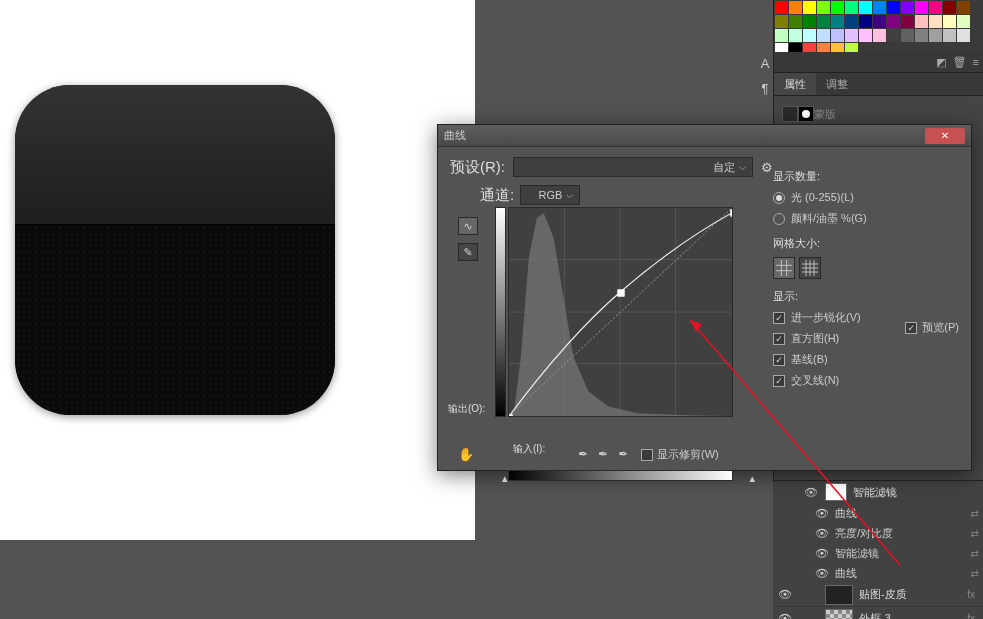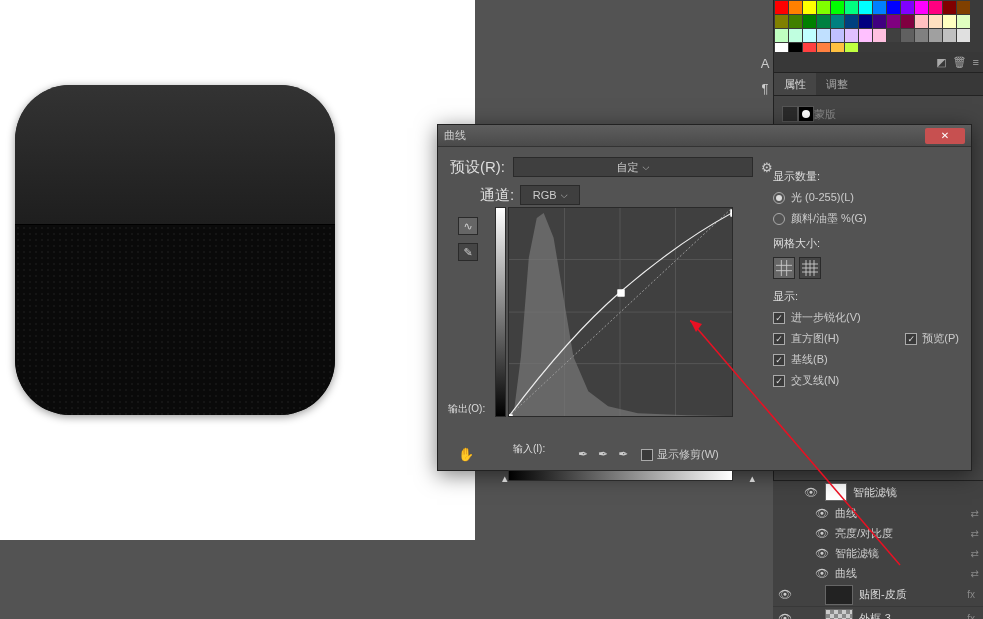--- a/index.html
+++ b/index.html
@@ -12,21 +12,21 @@
 #app-icon-bottom{position:absolute;left:0;top:140px;right:0;bottom:0;background:#0a0a0a;background-image:radial-gradient(circle,#151515 1px,transparent 1px);background-size:6px 6px}
 
 
 #dlg{position:absolute;left:437px;top:124px;width:535px;height:347px;background:#535353;border:1px solid #222;box-shadow:0 4px 20px rgba(0,0,0,.5)}
 #dlg-title{height:22px;background:linear-gradient(#5e5e5e,#4a4a4a);border-bottom:1px solid #333;padding:0 6px;display:flex;align-items:center;justify-content:space-between}
 #dlg-title span{color:#ccc;font-size:11px}
 #dlg-close{width:40px;height:16px;background:#c75050;border-radius:2px;display:flex;align-items:center;justify-content:center;color:#fff;font-size:10px;cursor:pointer}
 #dlg-body{position:relative;padding:10px 12px;height:calc(100% - 22px)}
 .lbl{color:#ddd;font-size:15px}
 select,.dropdown{background:#3f3f3f;border:1px solid #2a2a2a;color:#ddd;height:20px;padding:0 6px;font-size:11px;appearance:none;position:relative}
-.dropdown{display:flex;align-items:center;justify-content:center;cursor:pointer}
+.dropdown{display:flex;align-items:center;justify-content:flex-end;cursor:pointer}
 .dropdown::after{content:"⌵";color:#aaa;font-size:9px;margin-left:4px}
 
 
 #preset-row{display:flex;align-items:center;gap:8px}
 #preset-dd{width:240px}
 #gear{color:#ccc;cursor:pointer;font-size:13px}
 #channel-row{margin-top:8px;margin-left:30px;display:flex;align-items:center;gap:6px}
 #channel-dd{width:60px}
 #curve-tools{position:absolute;left:20px;top:70px;display:flex;flex-direction:column;gap:8px}
 #curve-tools div{width:20px;height:18px;background:#454545;border:1px solid #2a2a2a;display:flex;align-items:center;justify-content:center;cursor:pointer;font-size:11px}
@@ -60,21 +60,21 @@
 #grid-btns{display:flex;gap:4px;margin-bottom:8px}
 .grid-btn{width:22px;height:22px;border:1px solid #2a2a2a;background:#454545;cursor:pointer;padding:2px}
 .grid-btn.act{background:#666}
 .grid-btn svg{width:100%;height:100%}
 .grid-btn line{stroke:#ccc;stroke-width:1}
 
 
 #btn-col{position:absolute;right:12px;top:12px;width:68px;display:flex;flex-direction:column;gap:6px}
 .dlg-btn{height:22px;border:1px solid #2a2a2a;background:#5a5a5a;border-radius:11px;display:flex;align-items:center;justify-content:center;color:#ddd;cursor:pointer;font-size:11px}
 .dlg-btn.disabled{color:#777;cursor:default}
-#preview-ck{position:absolute;right:12px;top:184px;display:flex;align-items:center;gap:5px}
+#preview-ck{position:absolute;right:12px;top:173px;display:flex;align-items:center;gap:5px}
 
 
 #panels{position:absolute;right:0;top:0;width:210px;height:619px;background:#454545;border-left:1px solid #222}
 #swatches{height:52px;background:#3a3a3a;padding:1px;display:flex;flex-wrap:wrap;gap:1px;align-content:flex-start;overflow:hidden}
 .sw{width:13px;height:13px;cursor:pointer}
 #swatch-bar{height:20px;background:#383838;display:flex;align-items:center;justify-content:flex-end;padding:0 4px;gap:6px}
 #swatch-bar span{color:#aaa;cursor:pointer;font-size:11px}
 
 #prop-tabs{height:24px;background:#383838;display:flex;align-items:center;border-top:1px solid #222;border-bottom:1px solid #222}
 .ptab{padding:0 10px;height:100%;display:flex;align-items:center;color:#aaa;cursor:pointer;font-size:11px}

